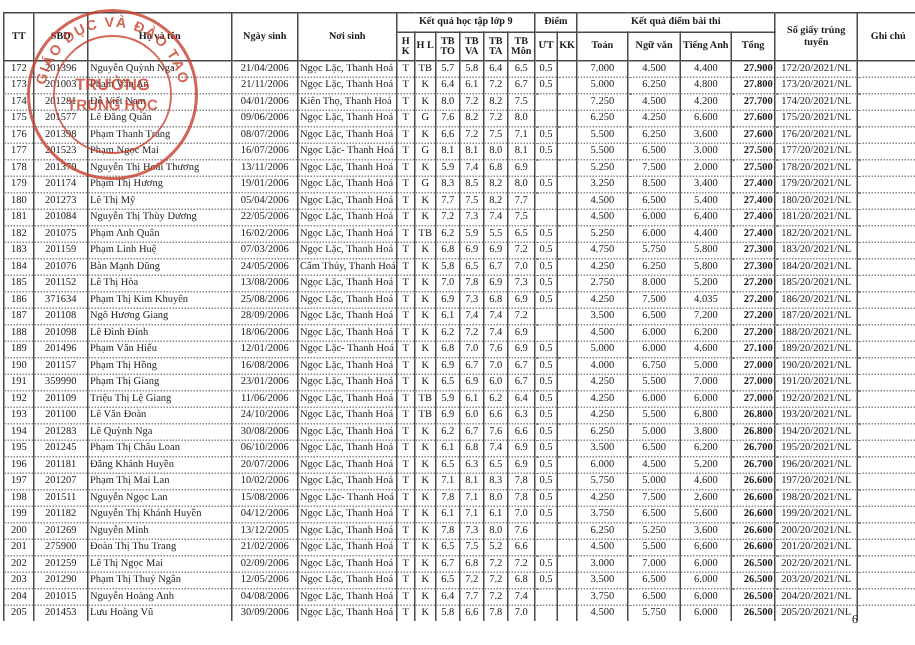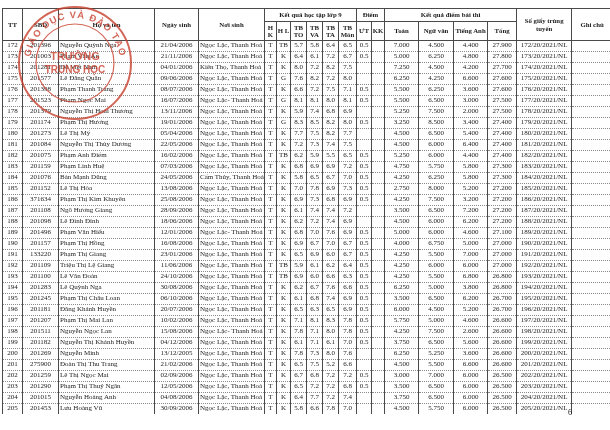--- a/index.html
+++ b/index.html
@@ -20,21 +20,21 @@
   thead th{
     font-weight:bold;text-align:center;white-space:normal;
     font-size:6.8px;padding:0;
   }
   thead tr.group-row th{height:12px;}
   thead tr.sub-row th{height:18px;}
   tbody td{height:10px;border-top:1px dotted #8a8a8a;border-bottom:none;}
   tbody tr:first-child td{border-top:1px solid #4a4a4a;margin-left:36px;}
   td.c{text-align:center;}
   td.l{text-align:left;}
-  td.bold{font-weight:normal;}
+  td.bold{font-weight:bold;text-align:right;}
   .page-num{
     position:absolute;right:38px;top:408px;font-size:8px;color:#222;
   }
   .stamp{
     position:absolute;left:12px;top:0px;width:126px;height:126px;
     pointer-events:none;opacity:.8;z-index:5;
   }
   .stamp text{font-family:"Liberation Sans", sans-serif;}
 </style>
 </head>
@@ -297,21 +297,21 @@
     <td class="c">4.500</td>
     <td class="c">6.000</td>
     <td class="c">6.400</td>
     <td class="c bold">27.400</td>
     <td class="c">181/20/2021/NL</td>
     <td class="c"></td>
   </tr>
       <tr>
     <td class="c">182</td>
     <td class="c">201075</td>
-    <td class="l">Phạm Anh Điểm</td>
+    <td class="l">Phạm Anh Quân</td>
     <td class="c">16/02/2006</td>
     <td class="l">Ngọc Lặc, Thanh Hoá</td>
     <td class="c">T</td>
     <td class="c">TB</td>
     <td class="c">6.2</td>
     <td class="c">5.9</td>
     <td class="c">5.5</td>
     <td class="c">6.5</td>
     <td class="c">0.5</td>
     <td class="c"></td>
@@ -394,21 +394,21 @@
     <td class="c">T</td>
     <td class="c">K</td>
     <td class="c">6.9</td>
     <td class="c">7.3</td>
     <td class="c">6.8</td>
     <td class="c">6.9</td>
     <td class="c">0.5</td>
     <td class="c"></td>
     <td class="c">4.250</td>
     <td class="c">7.500</td>
-    <td class="c">3.200</td>
+    <td class="c">4.035</td>
     <td class="c bold">27.200</td>
     <td class="c">186/20/2021/NL</td>
     <td class="c"></td>
   </tr>
       <tr>
     <td class="c">187</td>
     <td class="c">201108</td>
     <td class="l">Ngô Hương Giang</td>
     <td class="c">28/09/2006</td>
     <td class="l">Ngọc Lặc, Thanh Hoá</td>
@@ -485,21 +485,21 @@
     <td class="c"></td>
     <td class="c">4.000</td>
     <td class="c">6.750</td>
     <td class="c">5.000</td>
     <td class="c bold">27.000</td>
     <td class="c">190/20/2021/NL</td>
     <td class="c"></td>
   </tr>
       <tr>
     <td class="c">191</td>
-    <td class="c">133220</td>
+    <td class="c">359990</td>
     <td class="l">Phạm Thị Giang</td>
     <td class="c">23/01/2006</td>
     <td class="l">Ngọc Lặc, Thanh Hoá</td>
     <td class="c">T</td>
     <td class="c">K</td>
     <td class="c">6.5</td>
     <td class="c">6.9</td>
     <td class="c">6.0</td>
     <td class="c">6.7</td>
     <td class="c">0.5</td>

